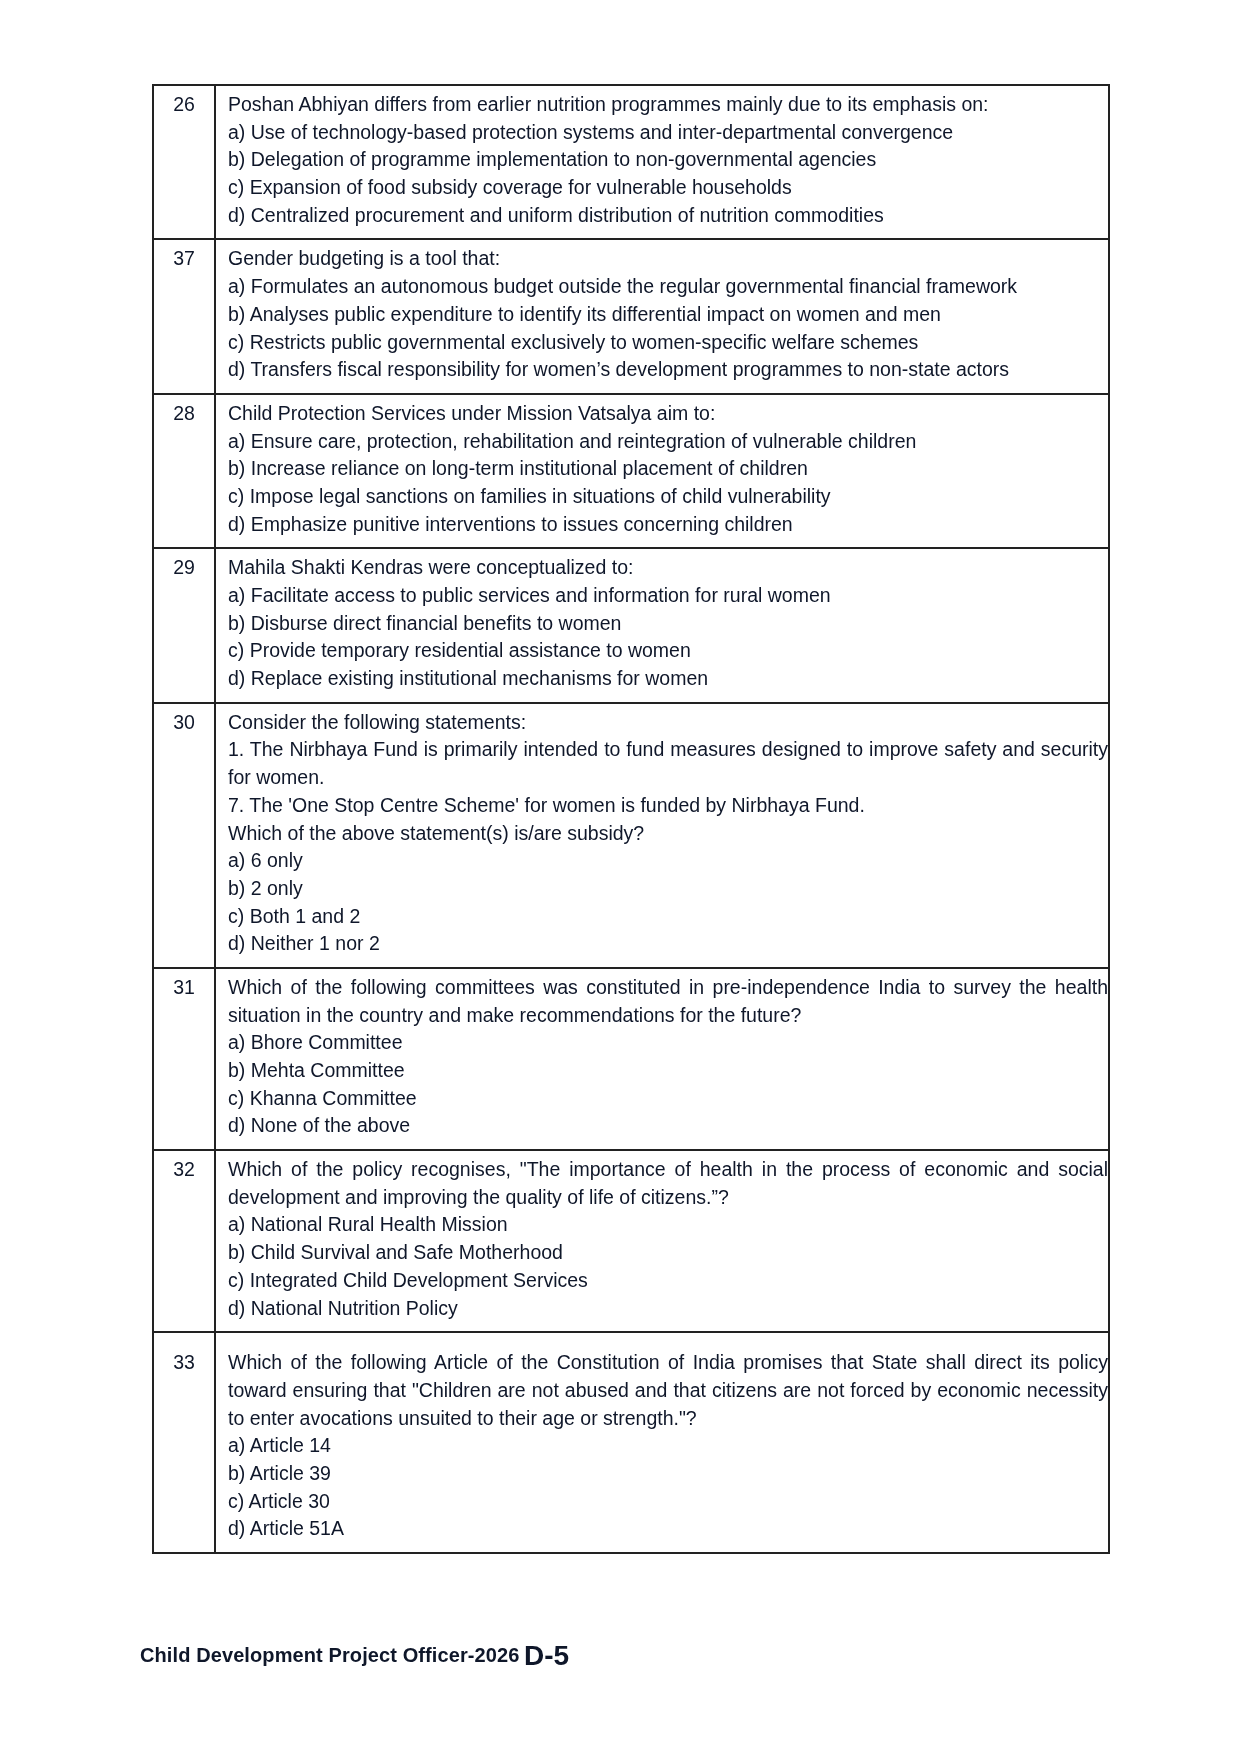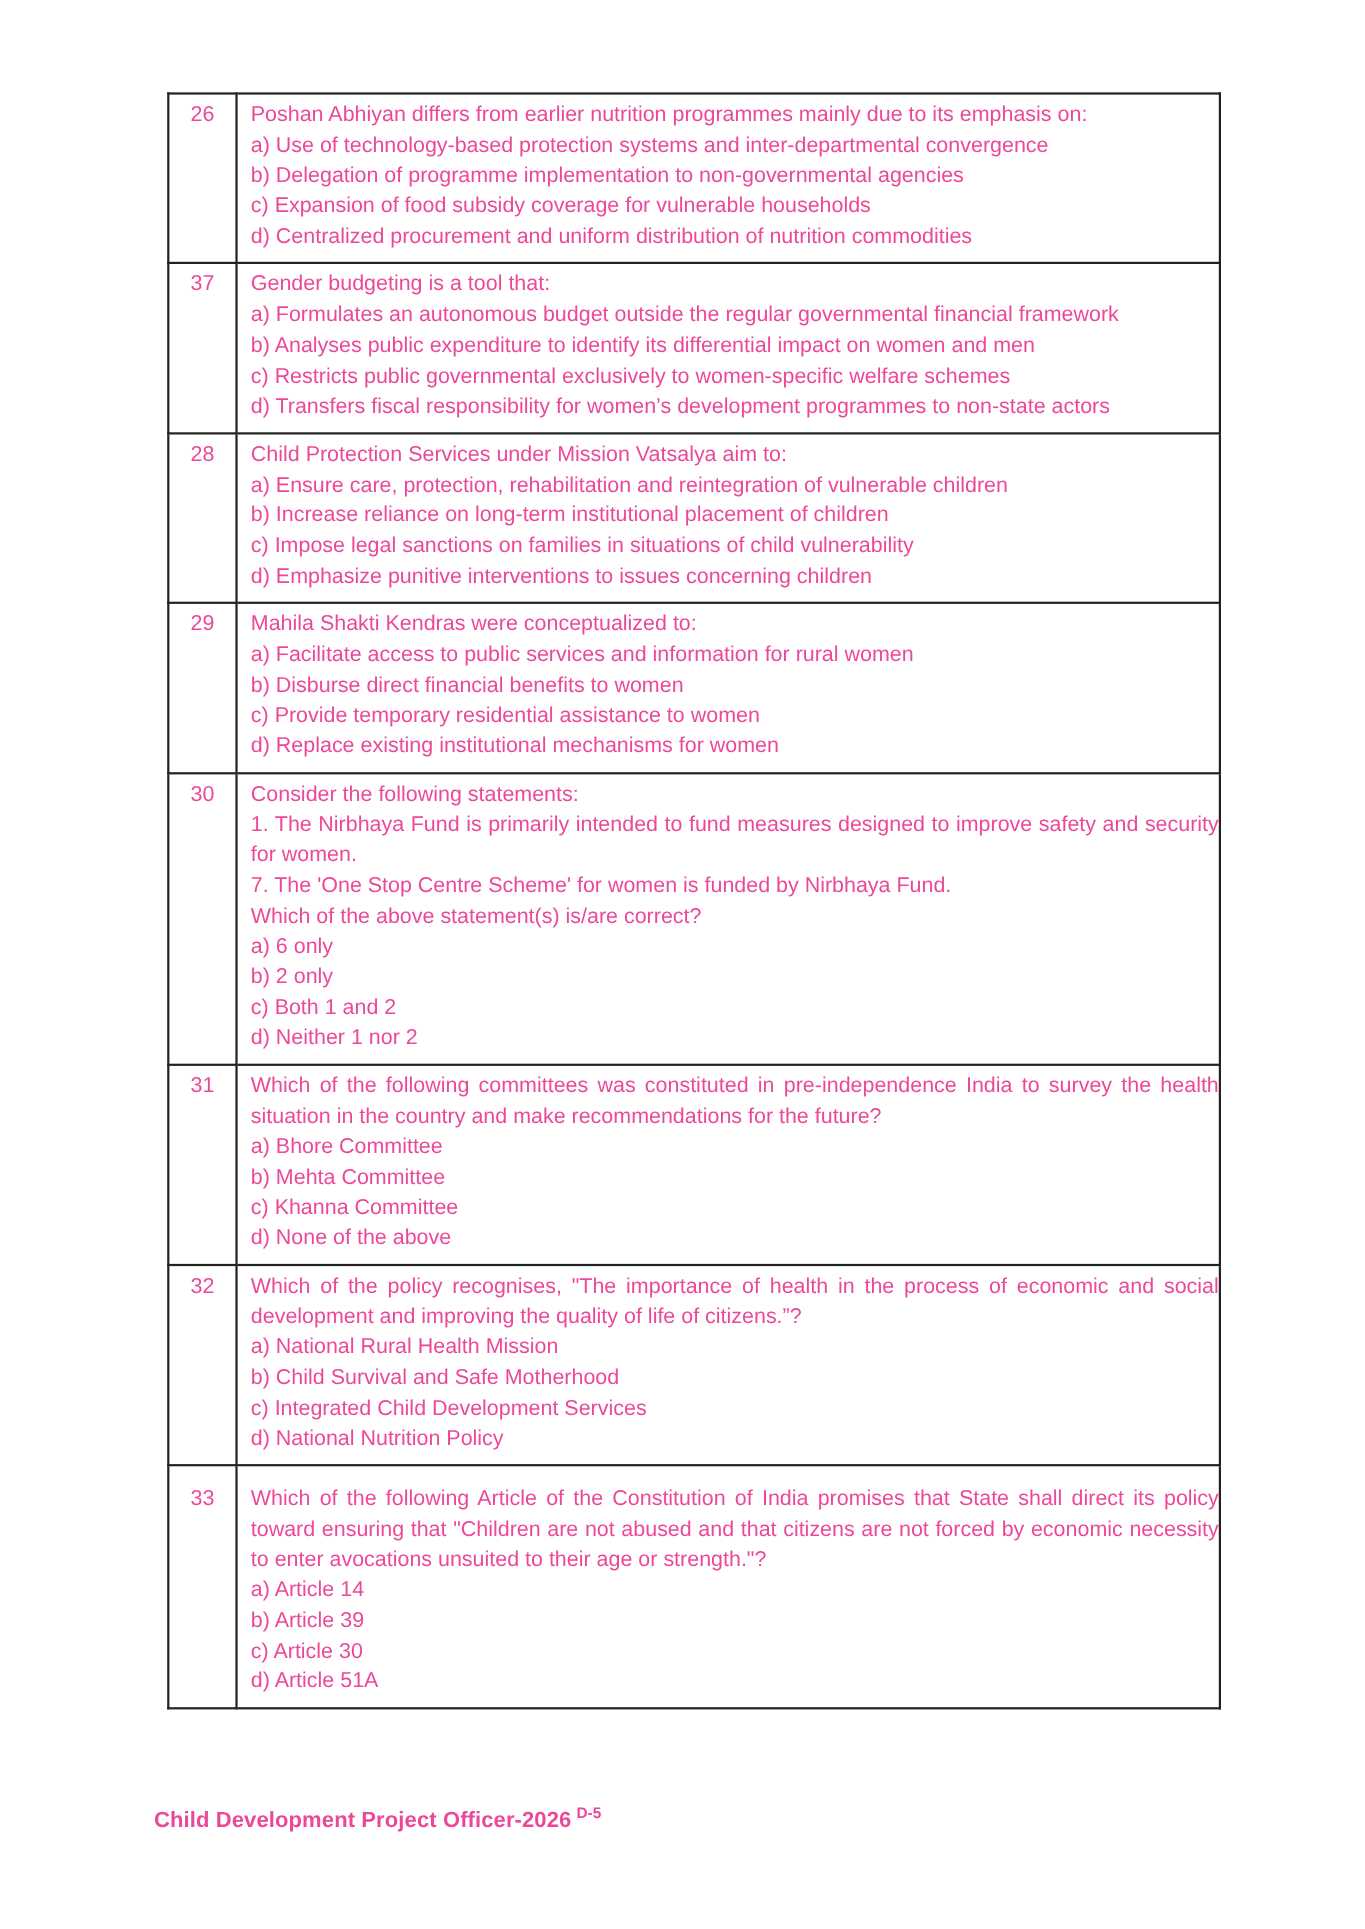--- a/index.html
+++ b/index.html
@@ -2,21 +2,21 @@
 <html><head>
 <meta charset="utf-8">
 <style>
   html, body { margin: 0; padding: 0; background: #ffffff; }
   .page {
     position: relative;
     width: 1241px;
     height: 1754px;
     background: #ffffff;
     font-family: "Liberation Sans", "DejaVu Sans", sans-serif;
-    color: #ec4899;
+    color: #0f172a;
     overflow: hidden;
   }
   table.q-table {
     position: absolute;
     left: 152px;
     top: 84px;
     width: 958px;
     border-collapse: collapse;
     font-size: 19.5px;
     line-height: 1.42;
@@ -48,21 +48,21 @@
     left: 140px;
     top: 1644px;
     font-size: 20px;
     font-weight: bold;
     letter-spacing: 0.1px;
   }
   .footer-page {
     position: absolute;
     left: 524px;
     top: 1640px;
-    font-size: 14px;
+    font-size: 28px;
     font-weight: bold;
   }
 </style>
 </head>
 <body>
 
 <div class="page">
 
   <table class="q-table">
     <tbody id="qbody">
@@ -109,21 +109,21 @@
             <div class="opt">d) Replace existing institutional mechanisms for women</div>
           </td>
     </tr>
 
     <tr>
       <td class="num">30</td>
       <td class="content">
             <p class="body-par">Consider the following statements:</p>
             <p class="body-par">1. The Nirbhaya Fund is primarily intended to fund measures designed to improve safety and security for women.</p>
             <p class="body-par">7. The 'One Stop Centre Scheme' for women is funded by Nirbhaya Fund.</p>
-            <p class="body-par">Which of the above statement(s) is/are correct?</p>
+            <p class="body-par">Which of the above statement(s) is/are subsidy?</p>
             <div class="opt">a) 6 only</div>
             <div class="opt">b) 2 only</div>
             <div class="opt">c) Both 1 and 2</div>
             <div class="opt">d) Neither 1 nor 2</div>
           </td>
     </tr>
 
     <tr>
       <td class="num">31</td>
       <td class="content">

